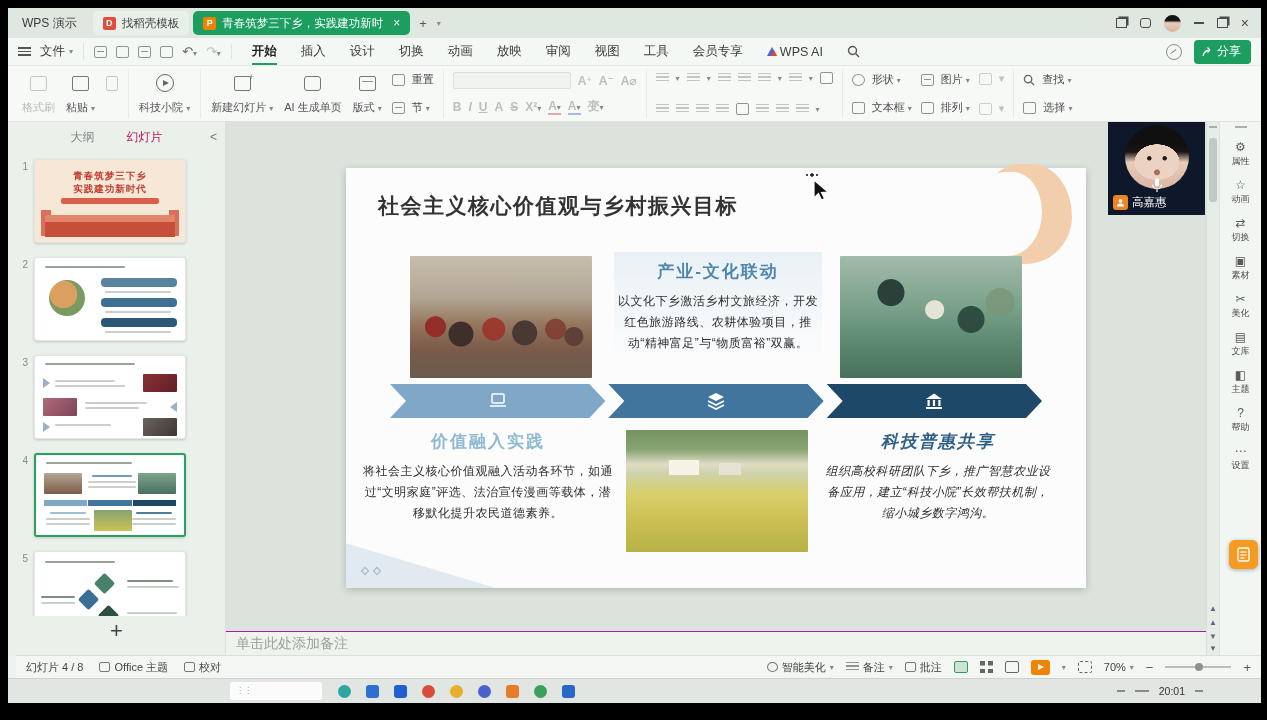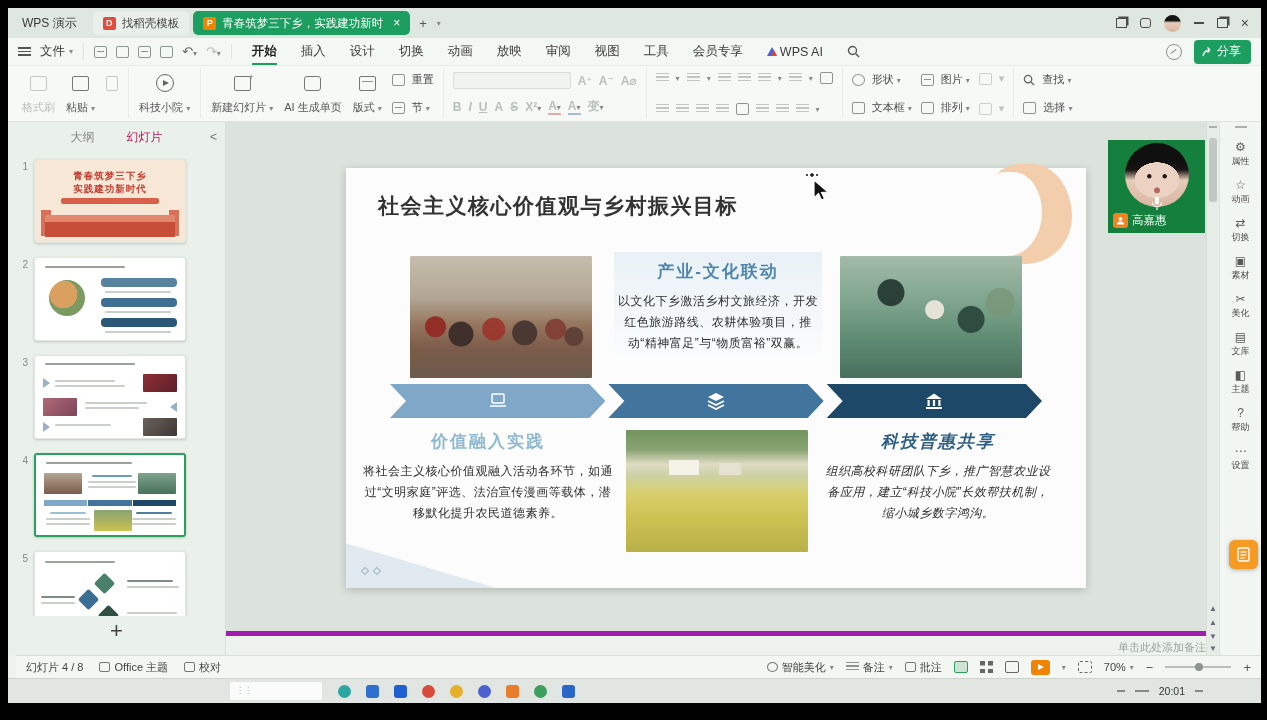--- a/index.html
+++ b/index.html
@@ -173,21 +173,21 @@
   .tb1 { left:268px; top:84px; width:208px; padding:8px 4px;
          background:linear-gradient(180deg,#e9f1f6 0%, rgba(251,253,254,.2) 100%); }
   .tb2 { left:16px; top:262px; width:252px; }
   .tb3 { left:478px; top:262px; width:228px;font-style:italic; }
   .band3 { position:absolute; left:44px; right:44px; top:216px; height:34px; display:flex; gap:3px; }
   .arrow { flex:1; display:flex; align-items:center; justify-content:center;
            clip-path:polygon(0 0, calc(100% - 16px) 0, 100% 50%, calc(100% - 16px) 100%, 0 100%, 16px 50%); }
   .cursor { position:absolute; }
 
   
-  .webcam { position:absolute; right:56px; top:18px; width:97px; height:93px; background:#15803d;
+  .webcam { position:absolute; right:56px; top:0; width:97px; height:93px; background:#0f172a;
             z-index:5;margin-left:20px; }
   .wc-avatar { width:64px; height:64px; border-radius:50%; margin:3px auto 0;
     background:
       radial-gradient(circle at 38% 52%, #241a16 0 1.8px, transparent 2.6px),
       radial-gradient(circle at 62% 52%, #241a16 0 1.8px, transparent 2.6px),
       radial-gradient(circle at 50% 74%, #b06a5e 0 2.5px, transparent 3.4px),
       radial-gradient(ellipse 58% 46% at 50% 58%, #ecd2c2 0 60%, transparent 61%),
       linear-gradient(180deg,#101010 0 30%,#1a1412 42%,#e7cbb9 58%,#d9b6a2 100%);
   }
   .wc-mic { position:absolute; left:50%; transform:translateX(-50%); top:56px; }
@@ -205,22 +205,22 @@
           align-items:center; padding-top:4px; gap:10px; flex:0 0 auto; overflow:hidden; }
   .rail-item { display:flex; flex-direction:column; align-items:center; gap:1px; color:#4c4c4c; }
   .rail-item .r-ic { font-size:12px; color:#5a5a5a; height:14px; }
   .rail-item .r-lab { font-size:9px; }
   .rail-dash { width:12px; height:2px; background:#aab0aa; margin-bottom:2px; }
   .float-widget { position:absolute; right:3px; top:418px; width:29px; height:29px; background:#f59a23;
                   border-radius:6px; box-shadow:0 1px 4px rgba(0,0,0,.3); z-index:6; display:flex;
                   align-items:center; justify-content:center; }
 
   
-  .notesbar { height:24px; background:#eef3ee; border-top:5px solid #a21caf; font-size:11px;
-              color:#9aa39a; line-height:23px; padding-left:10px; flex:0 0 auto;text-align:right; }
+  .notesbar { height:24px; background:#eef3ee; border-top:1px solid #a21caf; font-size:14px;
+              color:#9aa39a; line-height:23px; padding-left:10px; flex:0 0 auto; }
 
   
   .statusbar { height:23px; background:#f3f6f3; border-top:1px solid #d9dfd9; display:flex;
                align-items:center; font-size:11px; color:#444; padding:0 10px; gap:16px; flex:0 0 auto;margin-left:8px; }
   .sb-item { display:flex; align-items:center; gap:4px; white-space:nowrap; }
   .sb-ic { width:11px; height:10px; border:1.2px solid #777; border-radius:2px; display:inline-block; }
   .sb-right { margin-left:auto; display:flex; align-items:center; gap:12px; }
   .view-ic { width:14px; height:12px; border:1.2px solid #666; border-radius:2px; display:inline-flex; }
   .view-ic.on { background:#cfe3d4; border-color:#2aa05e; }
   .grid-ic { width:13px; height:12px; background:

